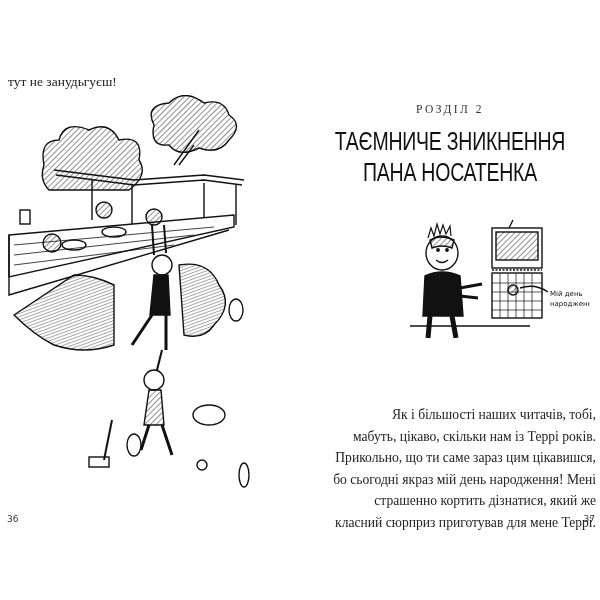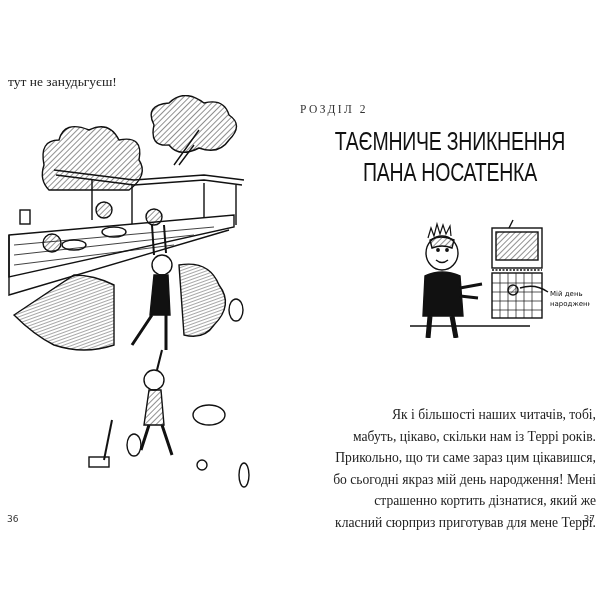--- a/index.html
+++ b/index.html
@@ -5,21 +5,21 @@
   html, body { margin:0; padding:0; background:#fff; }
   body { width:600px; height:600px; position:relative; overflow:hidden; font-family:"DejaVu Serif", serif; color:#1a1a1a; }
   .page { position:absolute; top:0; height:600px; }
   .page-left { left:4px; width:300px; }
   .page-right { left:300px; width:300px; }
   .carry-text { position:absolute; left:4px; top:74px; font-family:"Liberation Serif", serif; font-size:13.5px; color:#222; }
   .left-illus { position:absolute; left:0; top:95px; width:265px; height:405px; }
   .folio { position:absolute; top:514px; font-family:"DejaVu Sans", sans-serif; font-size:9px; color:#333;text-align:center; }
   .folio-left { left:3px; }
   .folio-right { right:5px; }
-  .chapter-label { position:absolute; left:0; right:0; top:103px; text-align:left; font-family:"Liberation Serif", serif; font-size:11.5px; letter-spacing:2.5px; color:#333; }
+  .chapter-label { position:absolute; left:0; right:0; top:103px; text-align:center; font-family:"Liberation Serif", serif; font-size:11.5px; letter-spacing:2.5px; color:#333; }
   .chapter-title { position:absolute; left:0; right:0; top:126px; text-align:center; font-family:"Liberation Sans", sans-serif; font-size:25px; line-height:31px; transform:scaleX(0.78); transform-origin:center; color:#111; letter-spacing:-0.3px; }
   .chapter-title div { white-space:nowrap; }
   .right-illus { position:absolute; left:110px; top:218px; width:180px; height:120px; }
   .body-text { position:absolute; left:28px; top:404px; width:268px; font-family:"Liberation Serif", serif; font-size:13.6px; line-height:21.6px; color:#222; }
   .body-text p { margin:0; text-indent:18px; text-align:right; }
 </style>
 </head>
 <body>
 
 <div class="page page-left">

